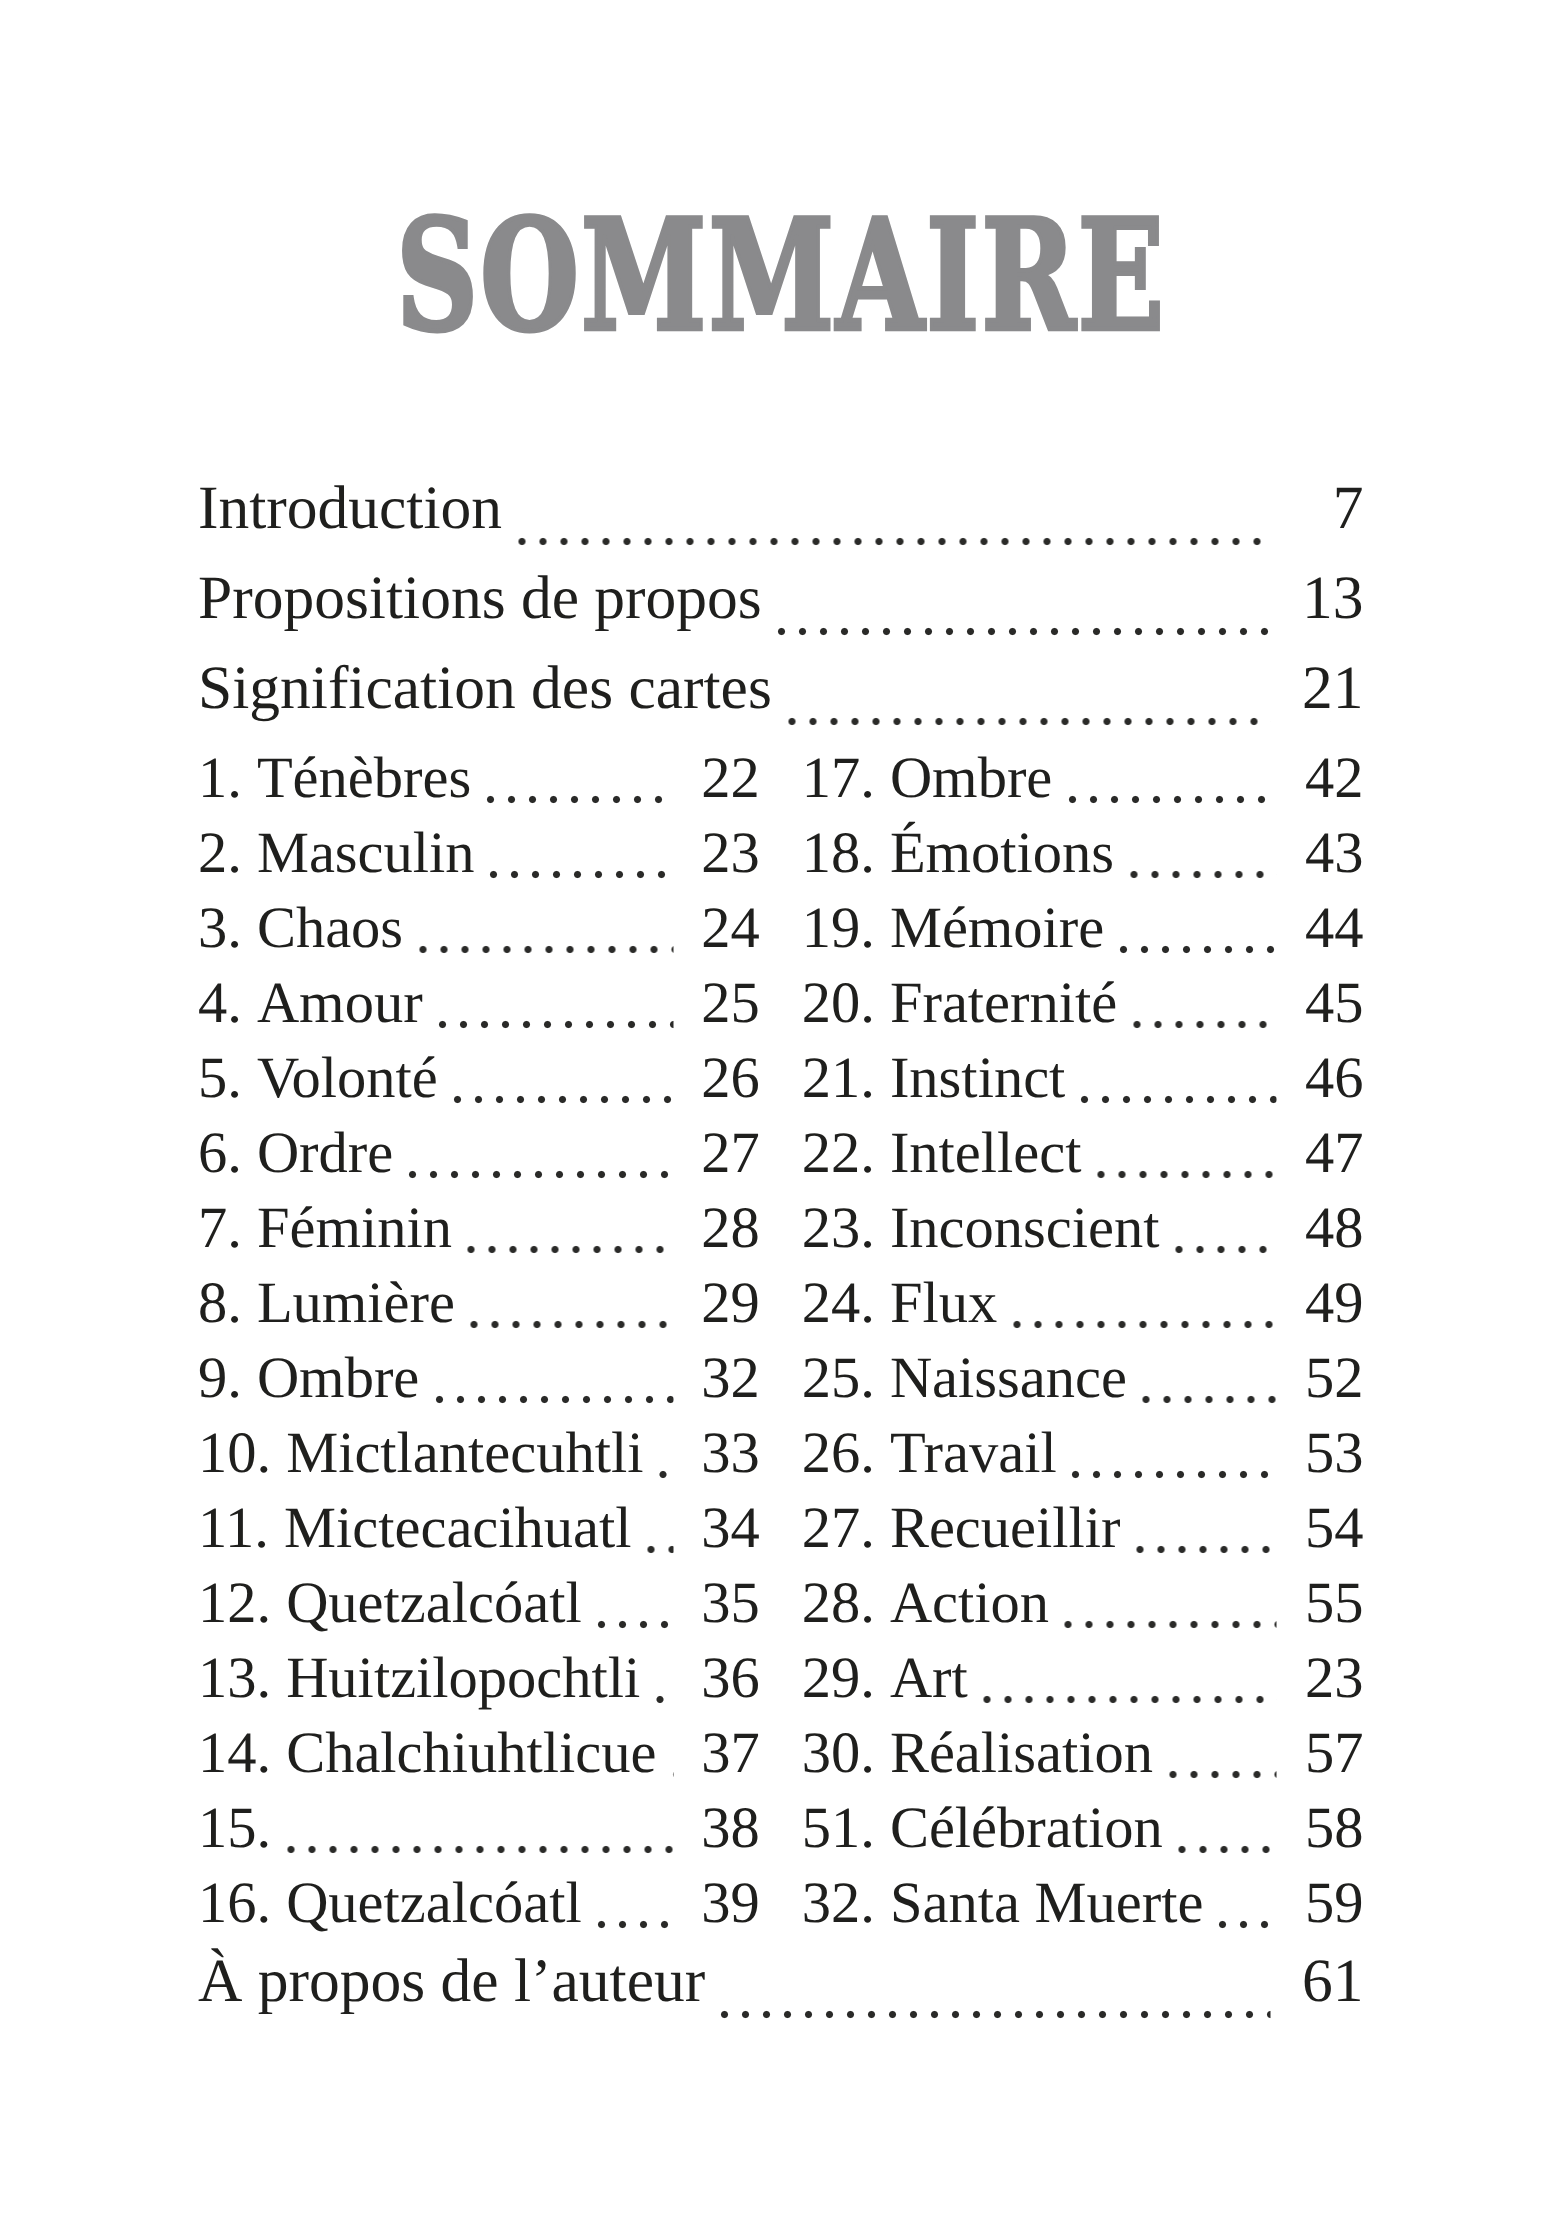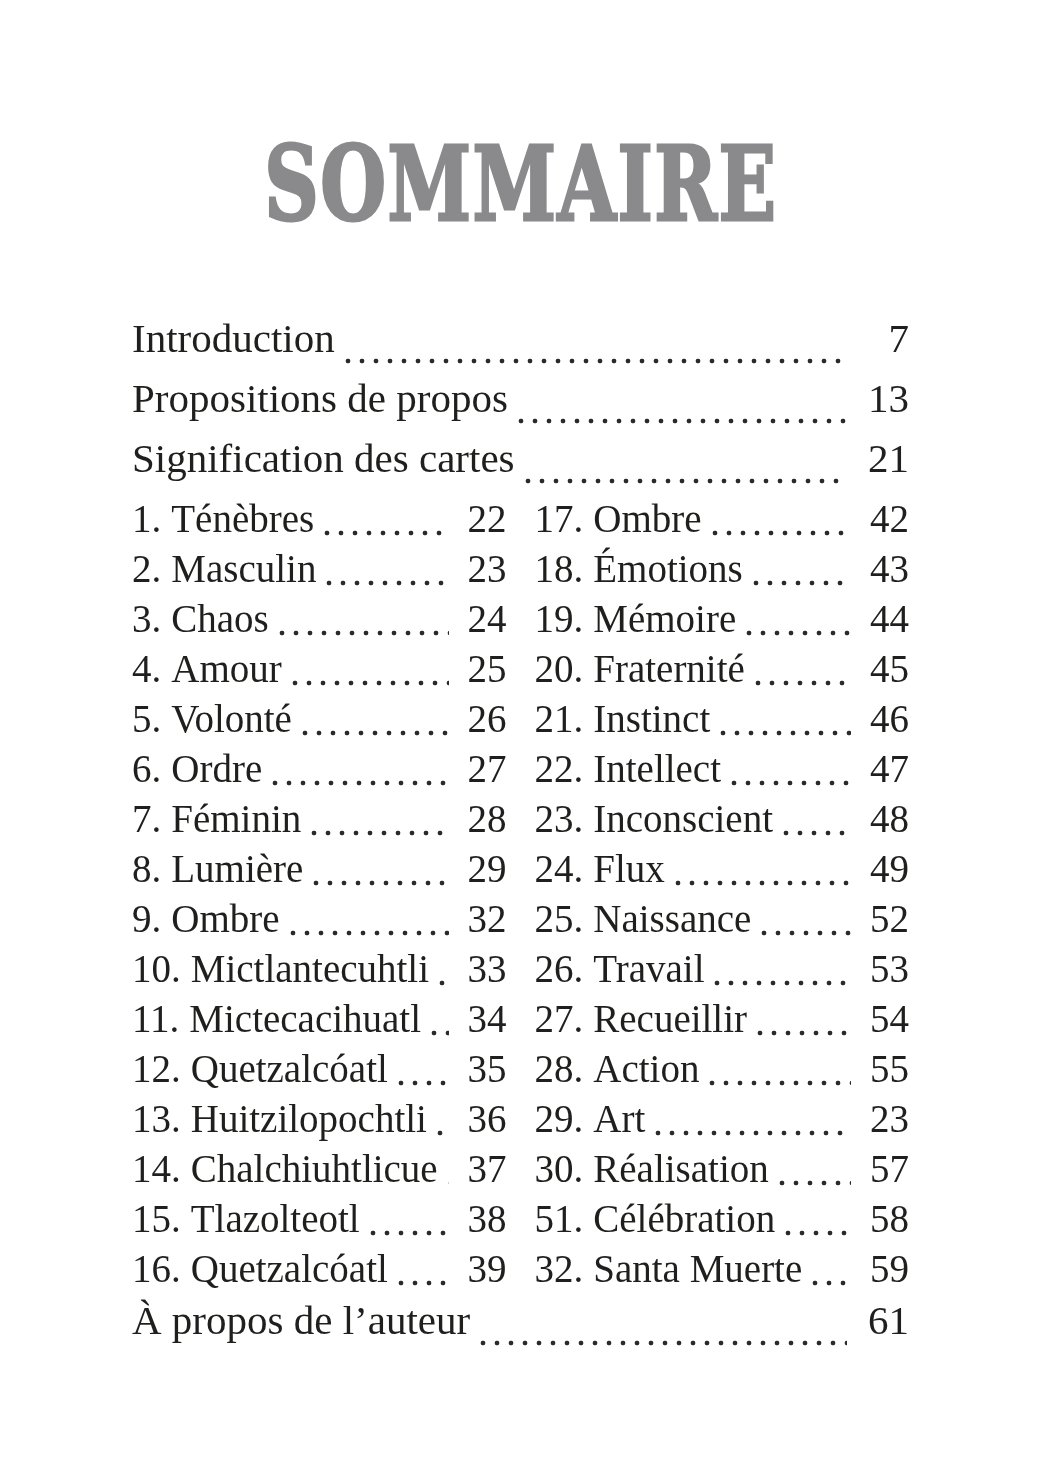--- a/index.html
+++ b/index.html
@@ -157,21 +157,20 @@
         <span class="pg">36</span>
       </div>
       <div class="row">
         <span class="num">14.</span>
         <span class="lbl">Chalchiuhtlicue</span>
         <span class="leader"></span>
         <span class="pg">37</span>
       </div>
       <div class="row">
         <span class="num">15.</span>
-        <span class="lbl">Tlazolteotl</span>
         <span class="leader"></span>
         <span class="pg">38</span>
       </div>
       <div class="row">
         <span class="num">16.</span>
         <span class="lbl">Quetzalcóatl</span>
         <span class="leader"></span>
         <span class="pg">39</span>
       </div>
     </div>

